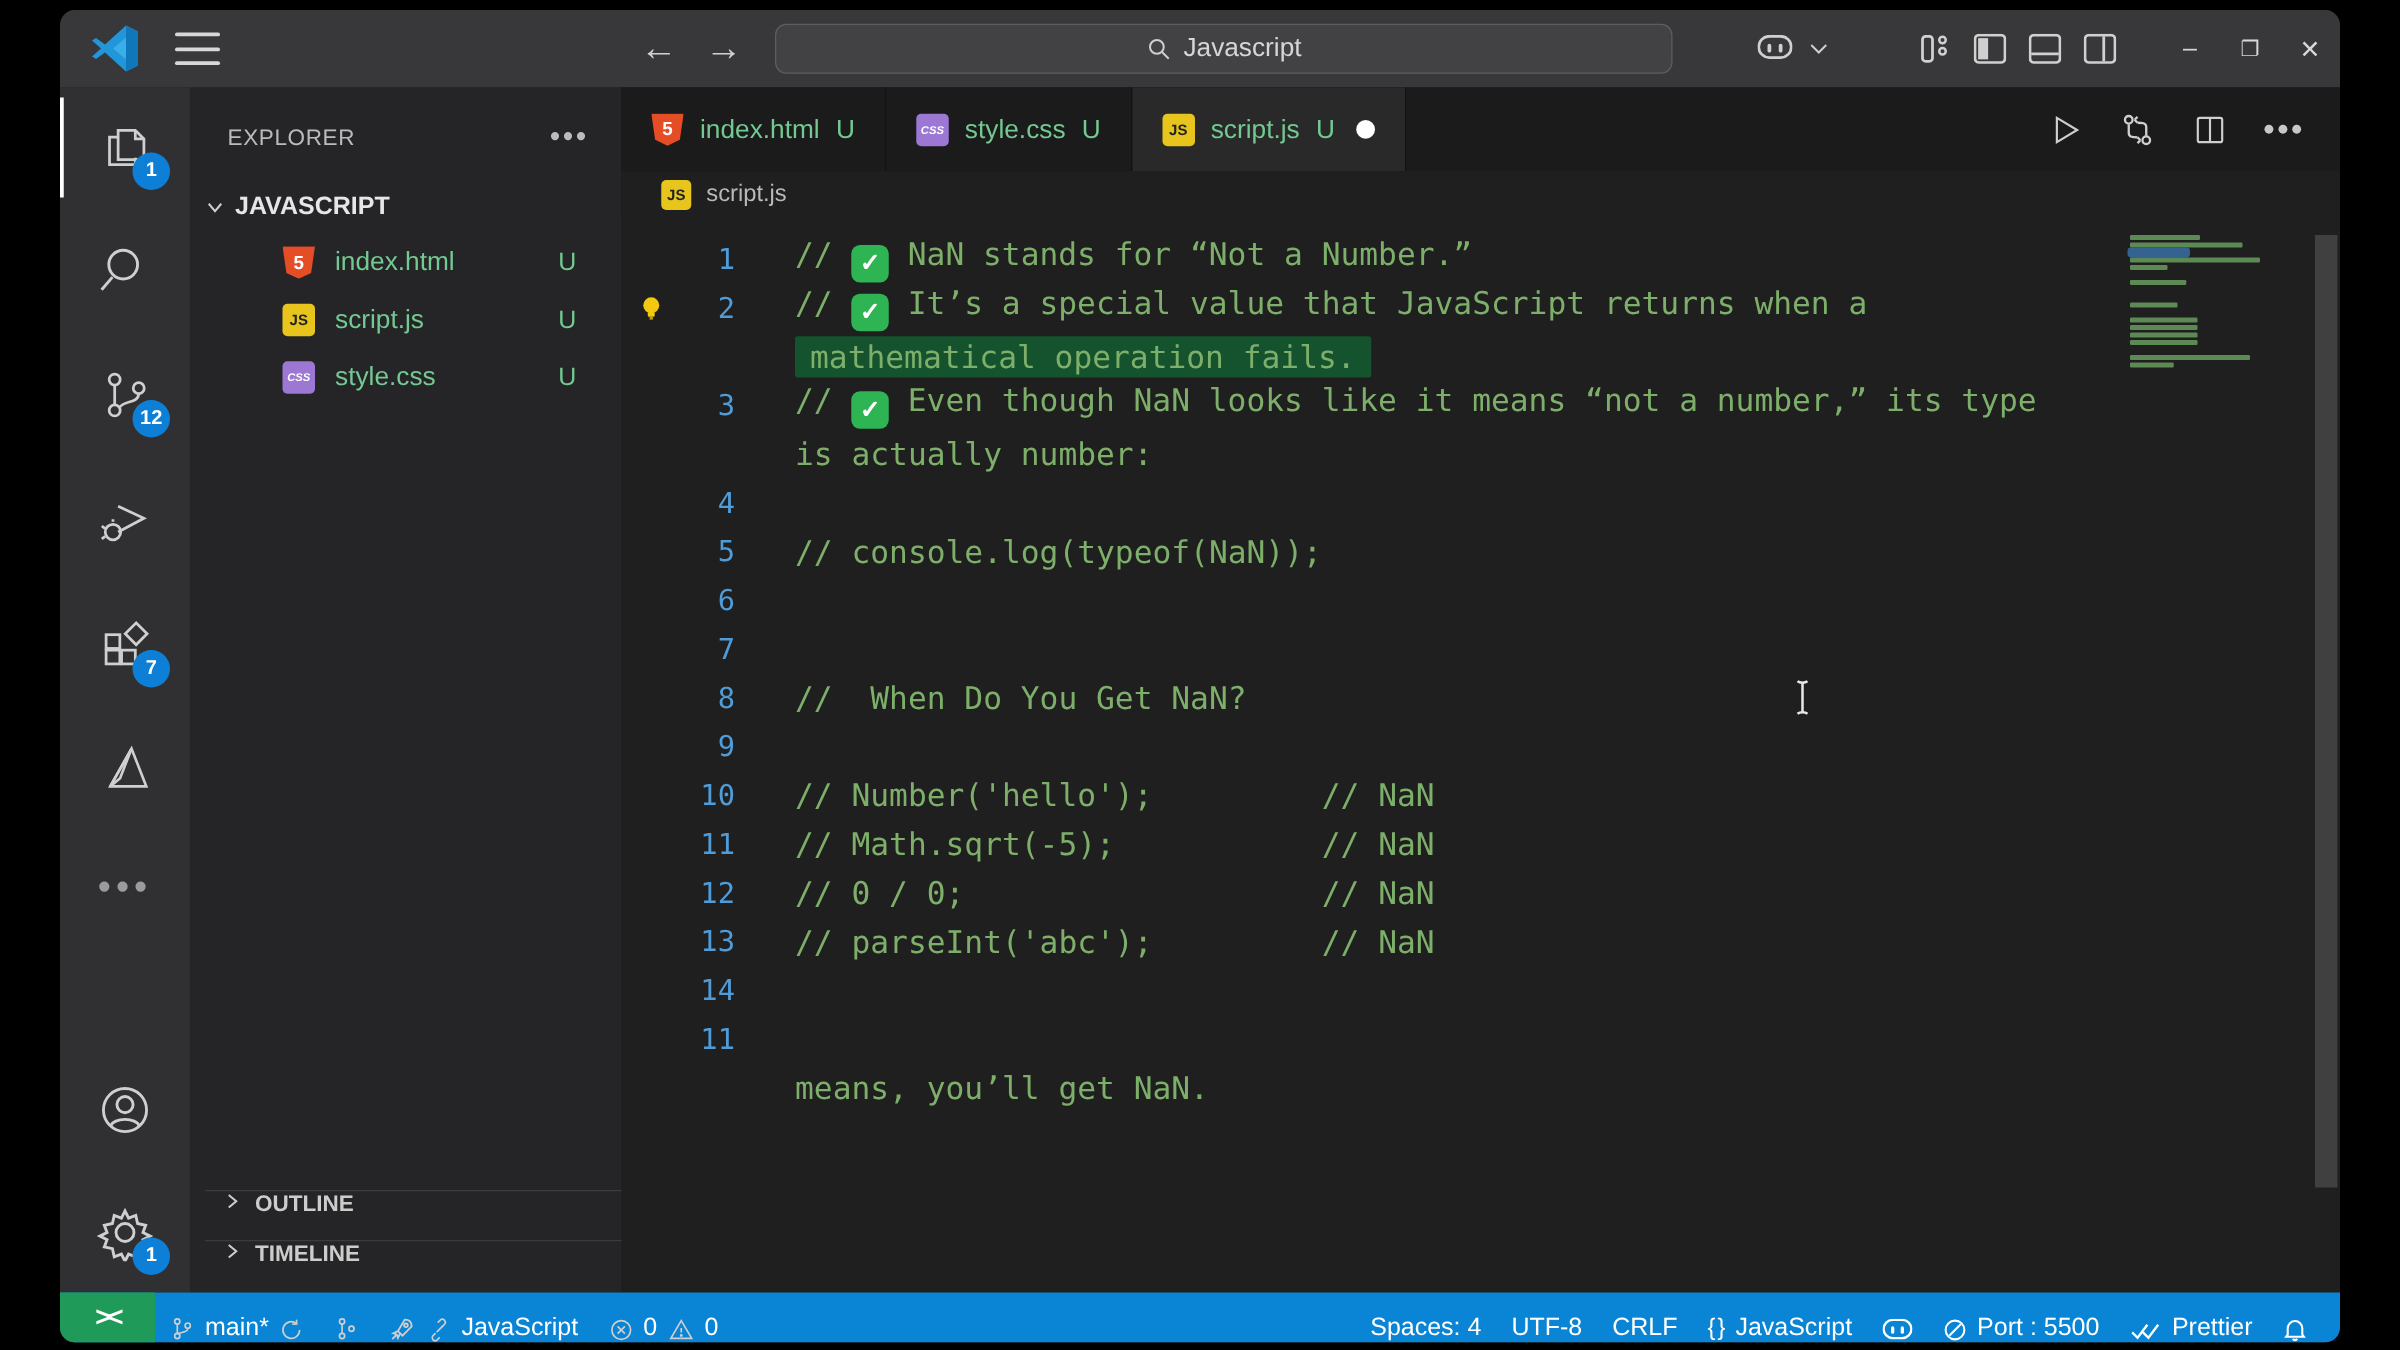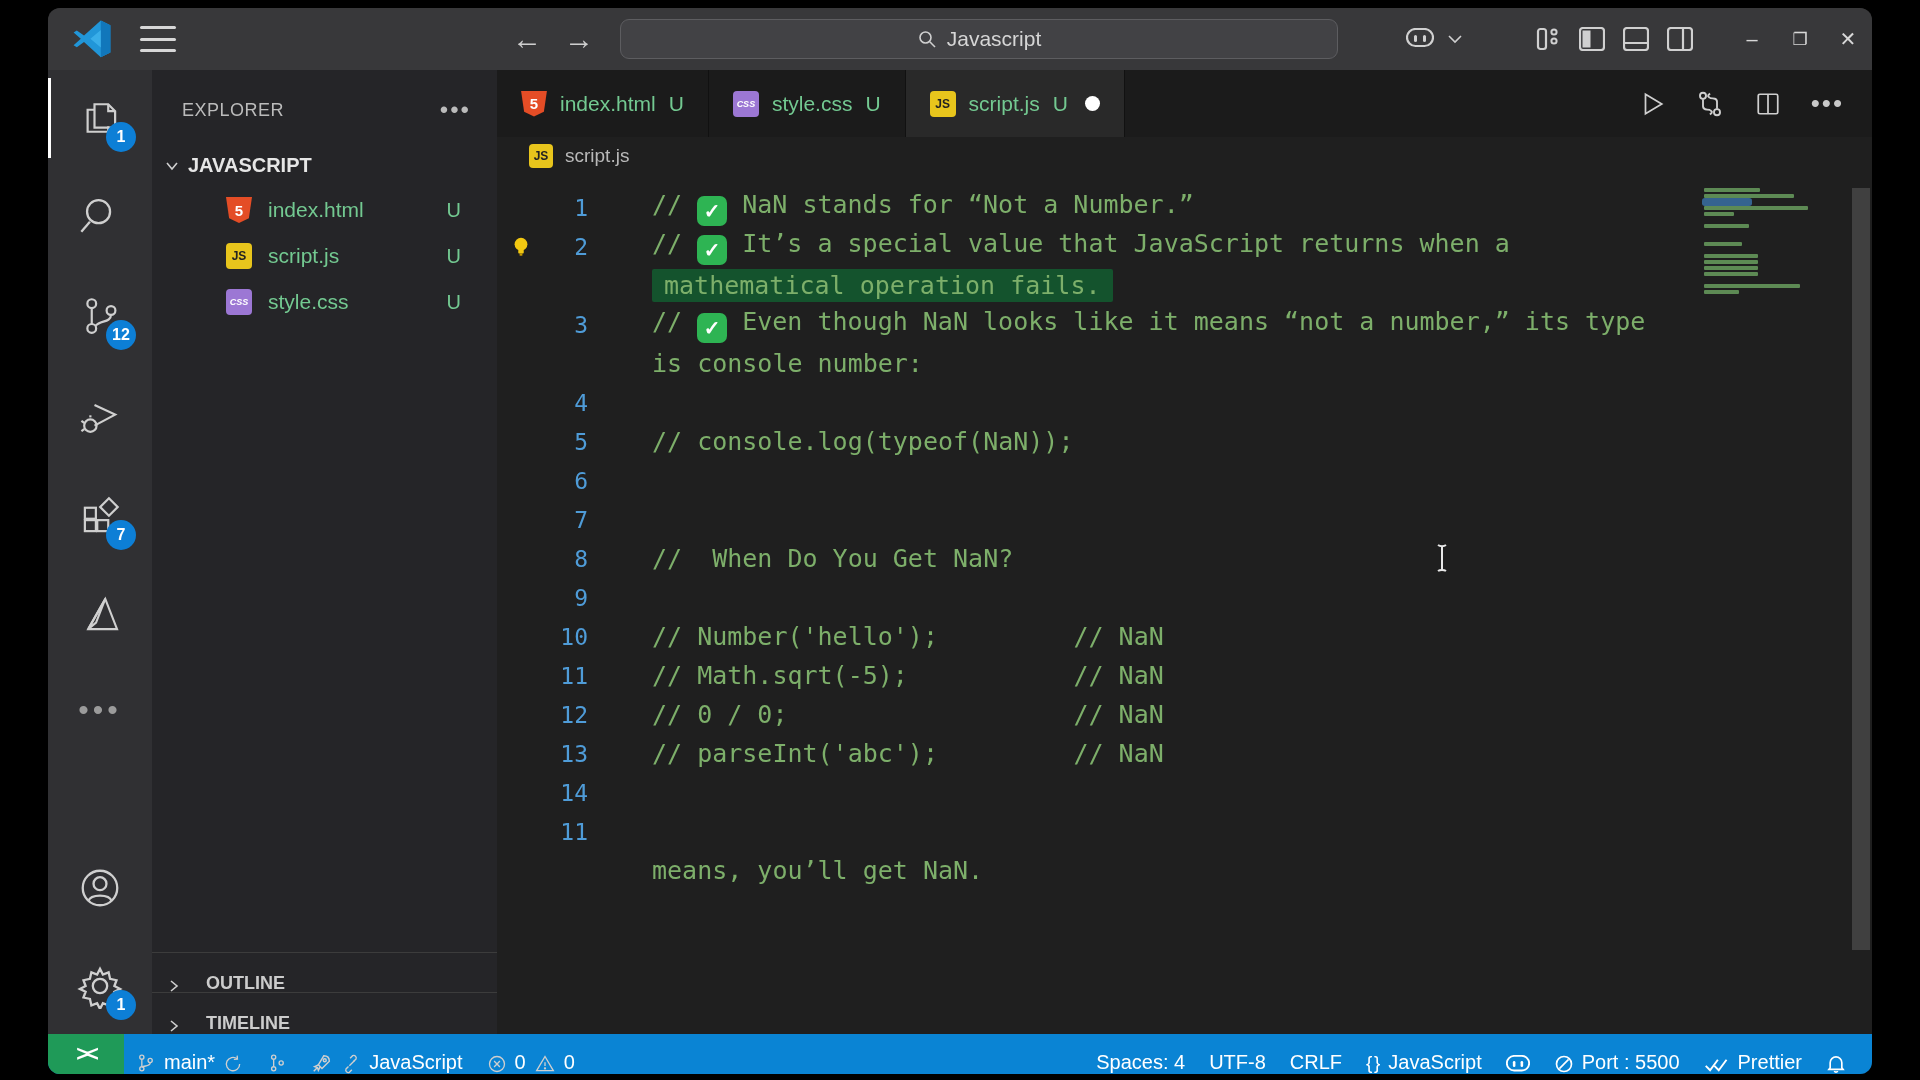--- a/index.html
+++ b/index.html
@@ -30,38 +30,38 @@
   .sidebar { position:absolute; left:104px; top:62px; width:345px; bottom:40px; background:#252528; color:#cccccc; }
   .sb-header { display:flex; align-items:center; justify-content:space-between; padding:26px 26px 8px 30px; font-size:18px; color:#bbbbbb; letter-spacing:.5px; }
   .sb-folder { display:flex; align-items:center; gap:8px; padding:22px 0 10px 12px; font-size:20px; font-weight:bold; color:#e6e6e6; }
   .file-row { display:flex; align-items:center; height:46px; padding-left:74px; position:relative; font-size:21px; }
   .file-row .fname { margin-left:16px; color:#73C991; }
   .file-row .git-u { position:absolute; right:36px; color:#73C991; font-size:20px; }
   .ficon { width:26px; height:26px; display:flex; align-items:center; justify-content:center; font-weight:bold; flex:0 0 auto; }
   .ficon.html { background:#e44d26; color:#fff; font-size:15px; clip-path:polygon(0 0,100% 0,88% 82%,50% 100%,12% 82%); }
   .ficon.js { background:#e8c51c; color:#222; font-size:12px; border-radius:4px; }
   .ficon.css { background:#9c77d4; color:#fff; font-size:9px; border-radius:4px;font-style:italic; }
-  .sb-section { position:absolute; left:0; width:100%; height:42px; border-top:1px solid #3c3c3c; display:flex; align-items:flex-end; gap:24px; padding-left:14px; font-size:18px; font-weight:bold; color:#cccccc; }
+  .sb-section { position:absolute; left:12px; width:100%; height:42px; border-top:1px solid #3c3c3c; display:flex; align-items:flex-start; gap:10px; padding-left:14px; font-size:18px; font-weight:bold; color:#cccccc; }
   .chev { width:16px; height:16px; }
 
   
   .editor-group { position:absolute; left:449px; top:62px; right:0; bottom:40px; background:#1f1f1f; }
   .tabbar { position:absolute; left:0; top:0; right:0; height:67px; background:#1b1b1b; display:flex; }
   .tab { height:67px; display:flex; align-items:center; padding:0 24px; gap:13px; font-size:21px; color:#73C991; border-right:1px solid #111; background:#1b1b1b; }
   .tab.active { background:#292929; }
   .tab .dot { width:15px; height:15px; border-radius:50%; background:#fff; margin-left:4px; }
   .tab-actions { position:absolute; right:28px; top:0; height:67px; display:flex; align-items:center; gap:30px; color:#c8c8c8; }
   .breadcrumb { position:absolute; left:0; top:67px; right:0; height:38px; display:flex; align-items:center; gap:12px; padding-left:32px; color:#b9b9b9; font-size:19px; background:#1f1f1f; }
 
   
   .code-area { position:absolute; left:0; top:105px; right:0; bottom:0; padding-top:13px; font-family:"DejaVu Sans Mono",monospace; }
   .crow { display:flex; height:39px; align-items:center; position:relative; }
   .crow .gut { width:48px; display:flex; align-items:center; justify-content:center; flex:0 0 auto; }
   .crow .lnum { width:43px; text-align:right; color:#4f9cd8; font-size:23px; flex:0 0 auto; }
-  .crow .ctext { margin-left:64px; white-space:pre; font-size:25px; color:#7daf6a; }
+  .crow .ctext { margin-left:48px; white-space:pre; font-size:25px; color:#7daf6a; }
   .ctext .sel { background:#14532d; border-radius:2px; padding:2px 12px; }
   .checkbox-emoji { display:inline-flex; width:30px; height:30px; background:#2eb453; border-radius:7px; color:#fff; align-items:center; justify-content:center; font-size:20px; font-weight:bold; vertical-align:-5px; font-family:"Liberation Sans",sans-serif; }
   .bulb { width:22px; height:22px; }
   .ibeam { position:absolute; left:938px; top:4px; width:14px; height:30px; }
   .minimap { position:absolute; top:13px; right:28px; width:140px; }
   .mm-row { height:4px; margin-bottom:2px; border-radius:1px; }
   .scrollbar { position:absolute; top:13px; right:0; width:22px; bottom:0; }
   .sb-thumb { position:absolute; top:0; left:2px; width:18px; height:762px; background:#4c4c4c; opacity:.75; }
 
   
@@ -316,21 +316,21 @@
             <span class="ctext"><span class="sel">mathematical operation fails.</span></span>
           </div>
           <div class="crow">
             <span class="gut"></span>
             <span class="lnum">3</span>
             <span class="ctext">// <span class="checkbox-emoji">✓</span> Even though NaN looks like it means “not a number,” its type</span>
           </div>
           <div class="crow">
             <span class="gut"></span>
             <span class="lnum"></span>
-            <span class="ctext">is console number:</span>
+            <span class="ctext">is actually number:</span>
           </div>
           <div class="crow">
             <span class="gut"></span>
             <span class="lnum">4</span>
             <span class="ctext"></span>
           </div>
           <div class="crow">
             <span class="gut"></span>
             <span class="lnum">5</span>
             <span class="ctext">// console.log(typeof(NaN));</span>

